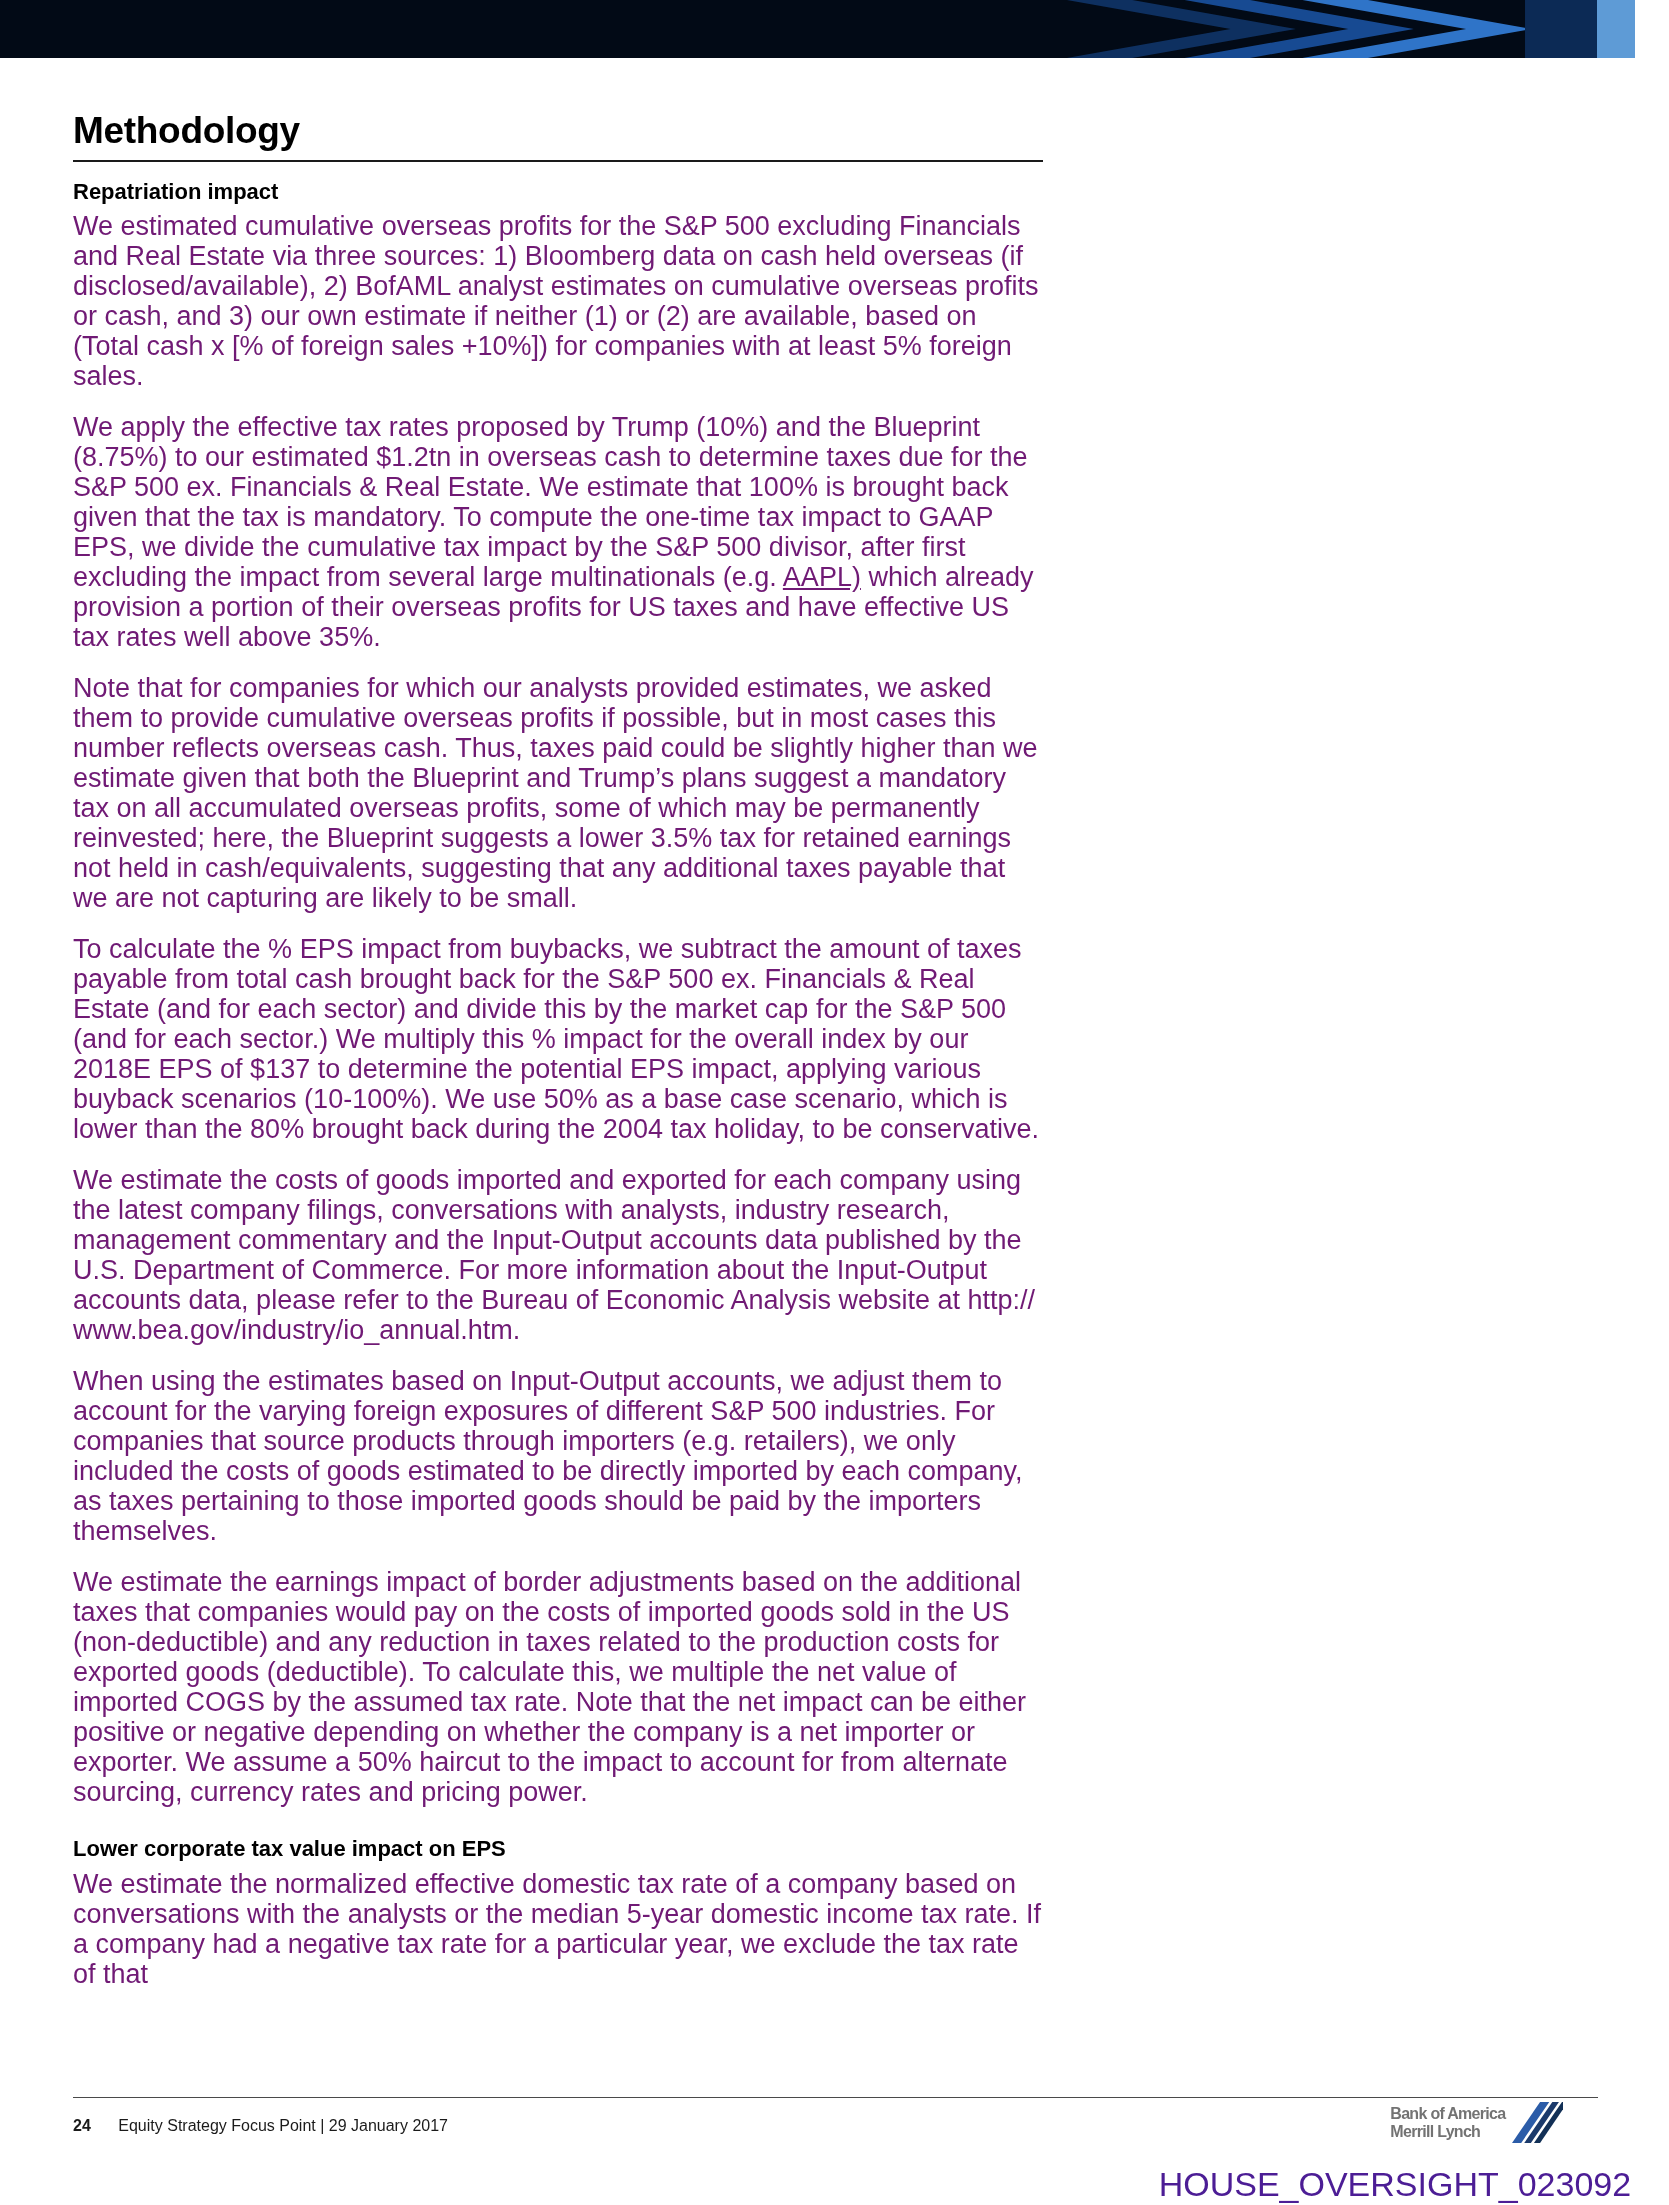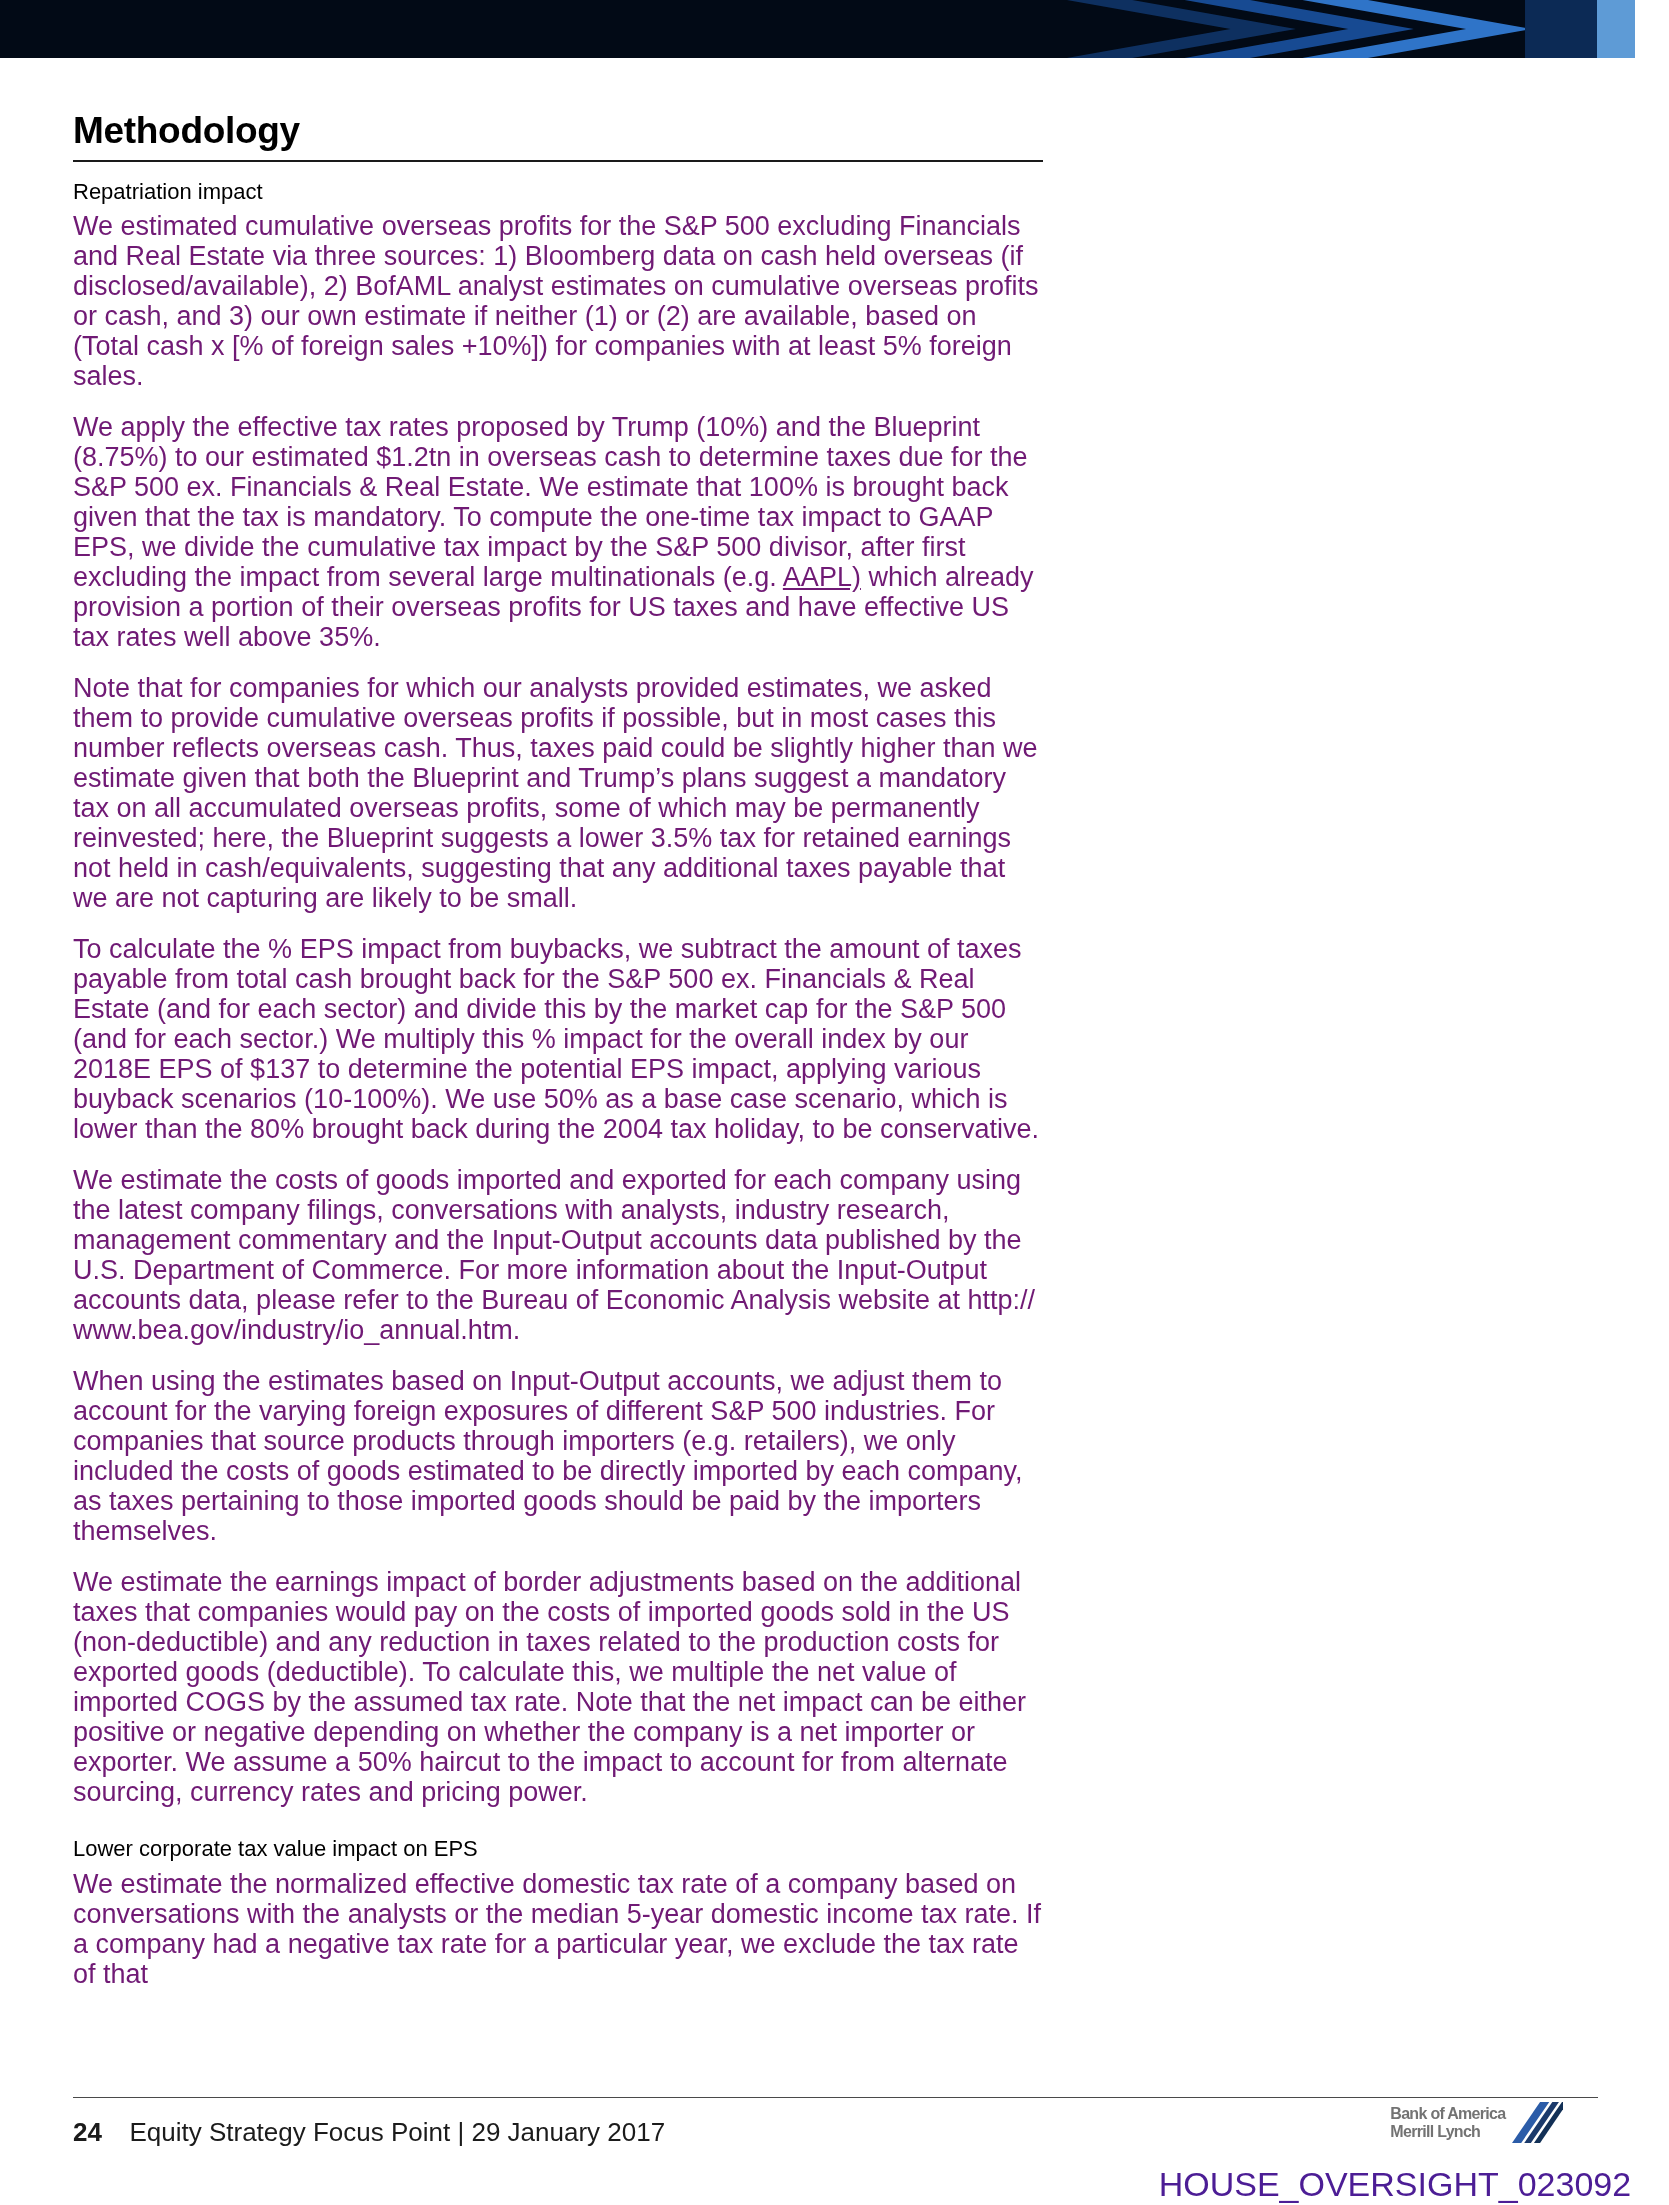--- a/index.html
+++ b/index.html
@@ -38,21 +38,21 @@
     font-size: 37px;
     font-weight: 700;
     letter-spacing: -0.3px;
     color: #000000;
     margin: 0;
     padding-bottom: 7.9px;
     border-bottom: 2.6px solid #1a1a1a;
   }
   h2.sec-heading {
     font-size: 22px;
-    font-weight: 400;
+    font-weight: 700;
     color: #000000;
     margin: 29px 0 6.5px 0;
   }
   section.first h2.sec-heading {
     margin-top: 17px;
   }
   p.body-text {
     font-size: 27px;
     line-height: 30px;
     margin: 0 0 21px 0;
@@ -76,21 +76,21 @@
     position: absolute;
     top: 2097px;
     left: 73px;
     width: 1525px;
     border-top: 1.3px solid #4a4a4a;
   }
   .footer-left {
     position: absolute;
     top: 2117px;
     left: 73px;
-    font-size: 26px;
+    font-size: 16px;
     color: #1b1b1b;
     white-space: nowrap;
   }
   .footer-left .pgnum {
     font-weight: 700;
     margin-right: 27.5px;
   }
   .logo {
     position: absolute;
     top: 2105px;

